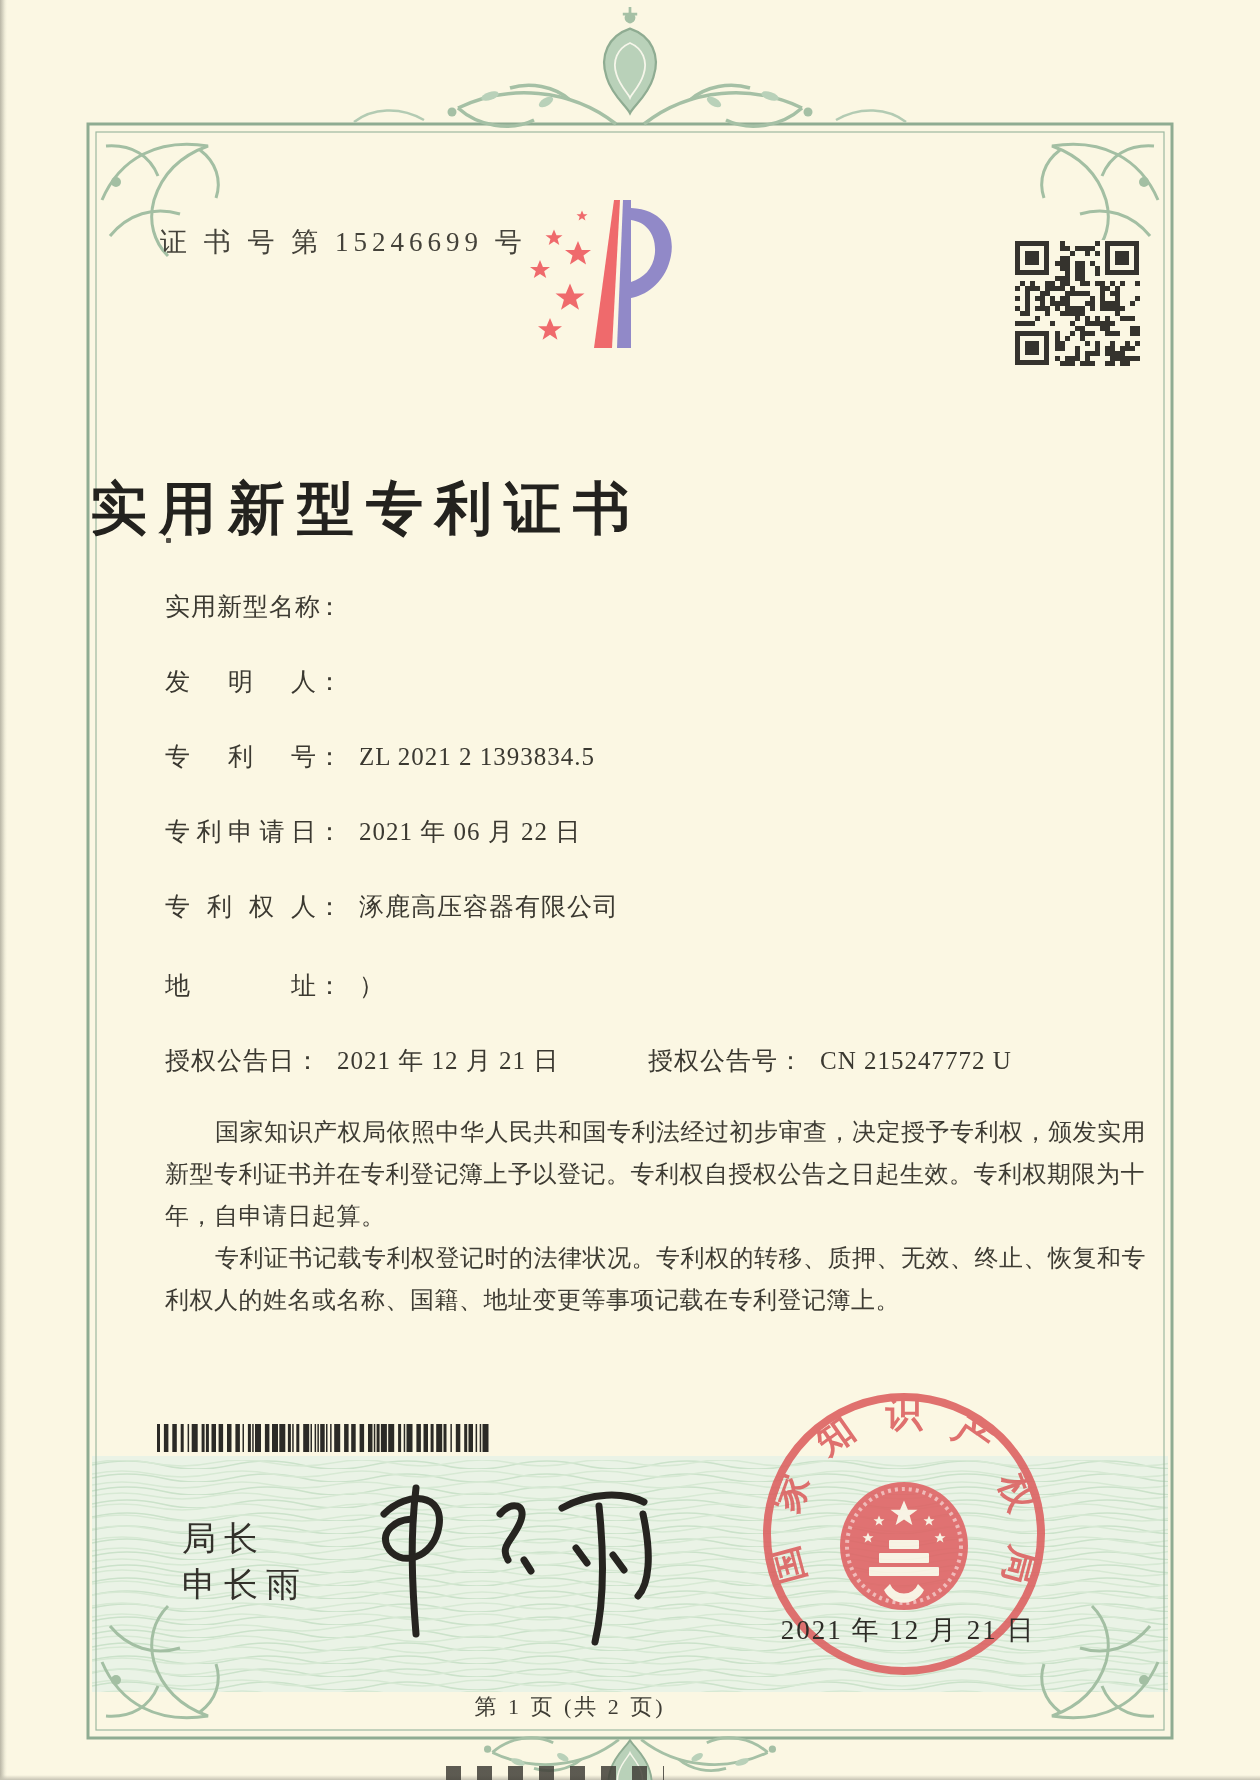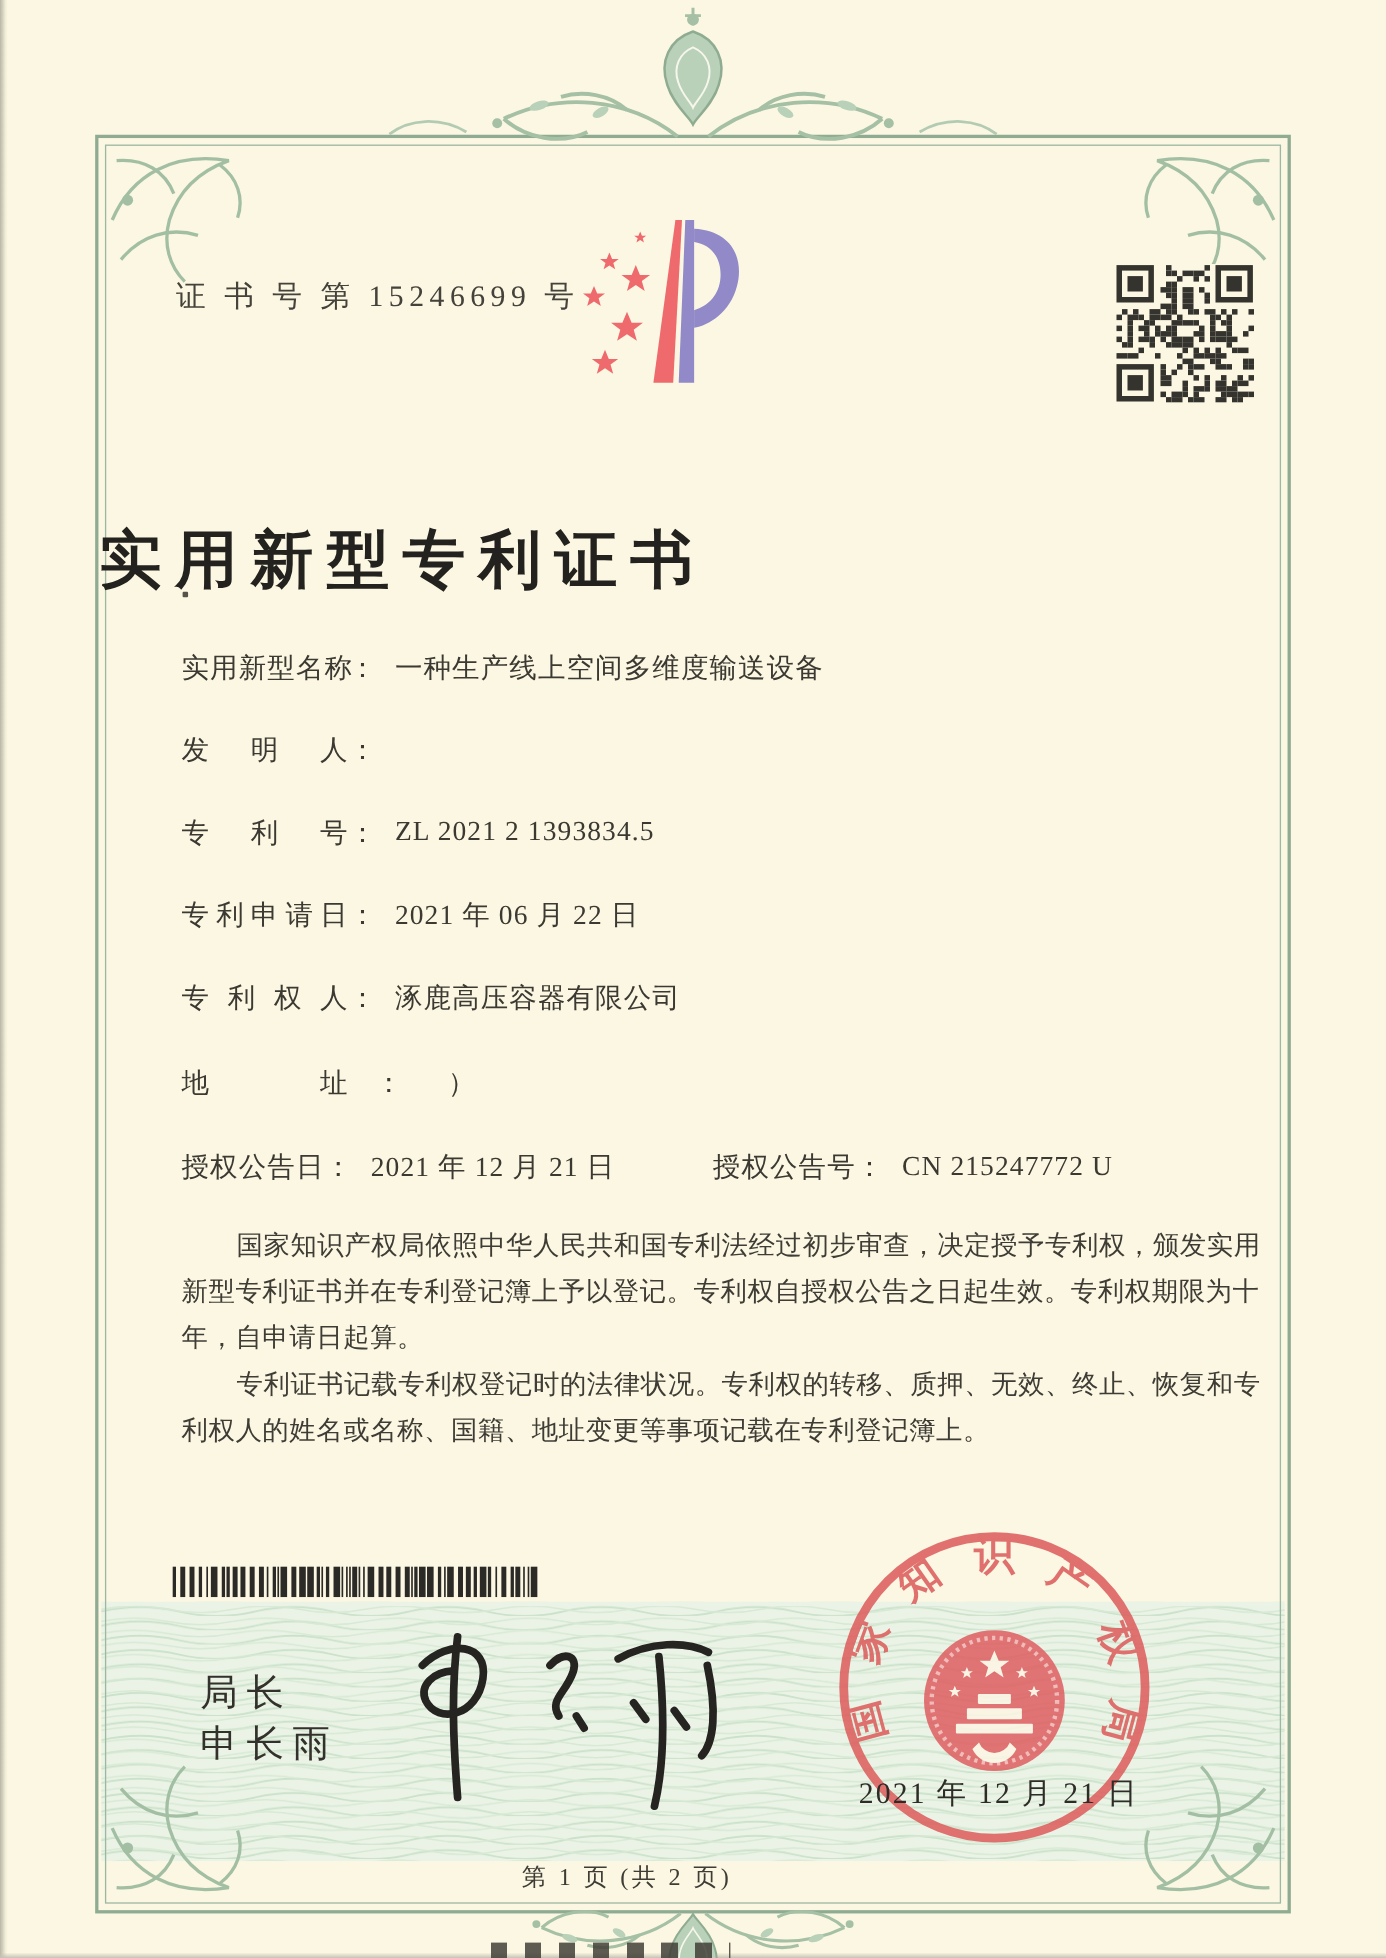--- a/index.html
+++ b/index.html
@@ -9,21 +9,21 @@
     font-family:"Liberation Serif","DejaVu Serif",serif;
     color:#38362f;
   }
   .abs{position:absolute;}
   
   .edge-left{left:0;top:0;width:7px;height:100%;background:linear-gradient(90deg,#b9b6a6,#efecd8 70%,rgba(239,236,216,0));}
   .edge-bottom{left:0;bottom:0;width:100%;height:5px;background:linear-gradient(0deg,#c6c3b3,rgba(239,236,216,0));}
   
   .band{left:92px;top:1456px;width:1076px;height:236px;}
   
-  .certno{left:160px;top:251px;font-size:27px;letter-spacing:5px;color:#44423a;}
+  .certno{left:160px;top:224px;font-size:27px;letter-spacing:5px;color:#44423a;}
   .title{left:90px;top:428px;width:1186px;text-align:left;font-size:57px;font-weight:700;
          letter-spacing:12px;color:#23221e;margin-top:43px;}
   .dot-artifact{left:166px;top:538px;width:5px;height:5px;background:#55524a;border-radius:1px;}
   .row{left:165px;display:flex;align-items:center;font-size:25px;color:#3b3931;letter-spacing:1px;white-space:nowrap;}
   .lbl{display:inline-block;width:152px;text-align:justify;text-align-last:justify;}
   .lbl-tight{display:inline-block;font-family:Liberation Mono, monospace;}
   .colon{margin-right:16px;}
   .addr-wrap{white-space:normal;width:760px;}
   .addr-l2{display:block;}
   .grant2{left:648px;}
@@ -344,42 +344,41 @@
       </g>
   </svg>
 </div>
 
 <div class="abs title">实用新型专利证书</div>
 <div class="abs dot-artifact"></div>
 
 <div class="abs row" style="top:590px">
   <span class="lbl">实用新型名称</span>
     <span class="colon">：</span>
-  <span class="val">一种生产线上空间多维度输送设备</span>
 </div>
 <div class="abs row" style="top:665px">
   <span class="lbl">发明人</span>
     <span class="colon">：</span>
 </div>
 <div class="abs row" style="top:740px">
   <span class="lbl">专利号</span>
     <span class="colon">：</span>
   <span class="val">ZL 2021 2 1393834.5</span>
 </div>
 <div class="abs row" style="top:815px">
   <span class="lbl">专利申请日</span>
     <span class="colon">：</span>
   <span class="val">2021 年 06 月 22 日</span>
 </div>
 <div class="abs row" style="top:890px">
   <span class="lbl">专利权人</span>
     <span class="colon">：</span>
   <span class="val">涿鹿高压容器有限公司</span>
 </div>
-<div class="abs row" style="top:963px;line-height:45px;gap:24px;">
+<div class="abs row" style="top:963px;line-height:45px;">
   <span class="lbl">地址</span>
     <span class="colon">：</span>
   <span class="addr-wrap">
     <span class="addr-l2">）</span>
   </span>
 </div>
 <div class="abs row" style="top:1044px">
   <span class="lbl-tight">授权公告日</span>
     <span class="colon">：</span>
   <span class="val">2021 年 12 月 21 日</span>

